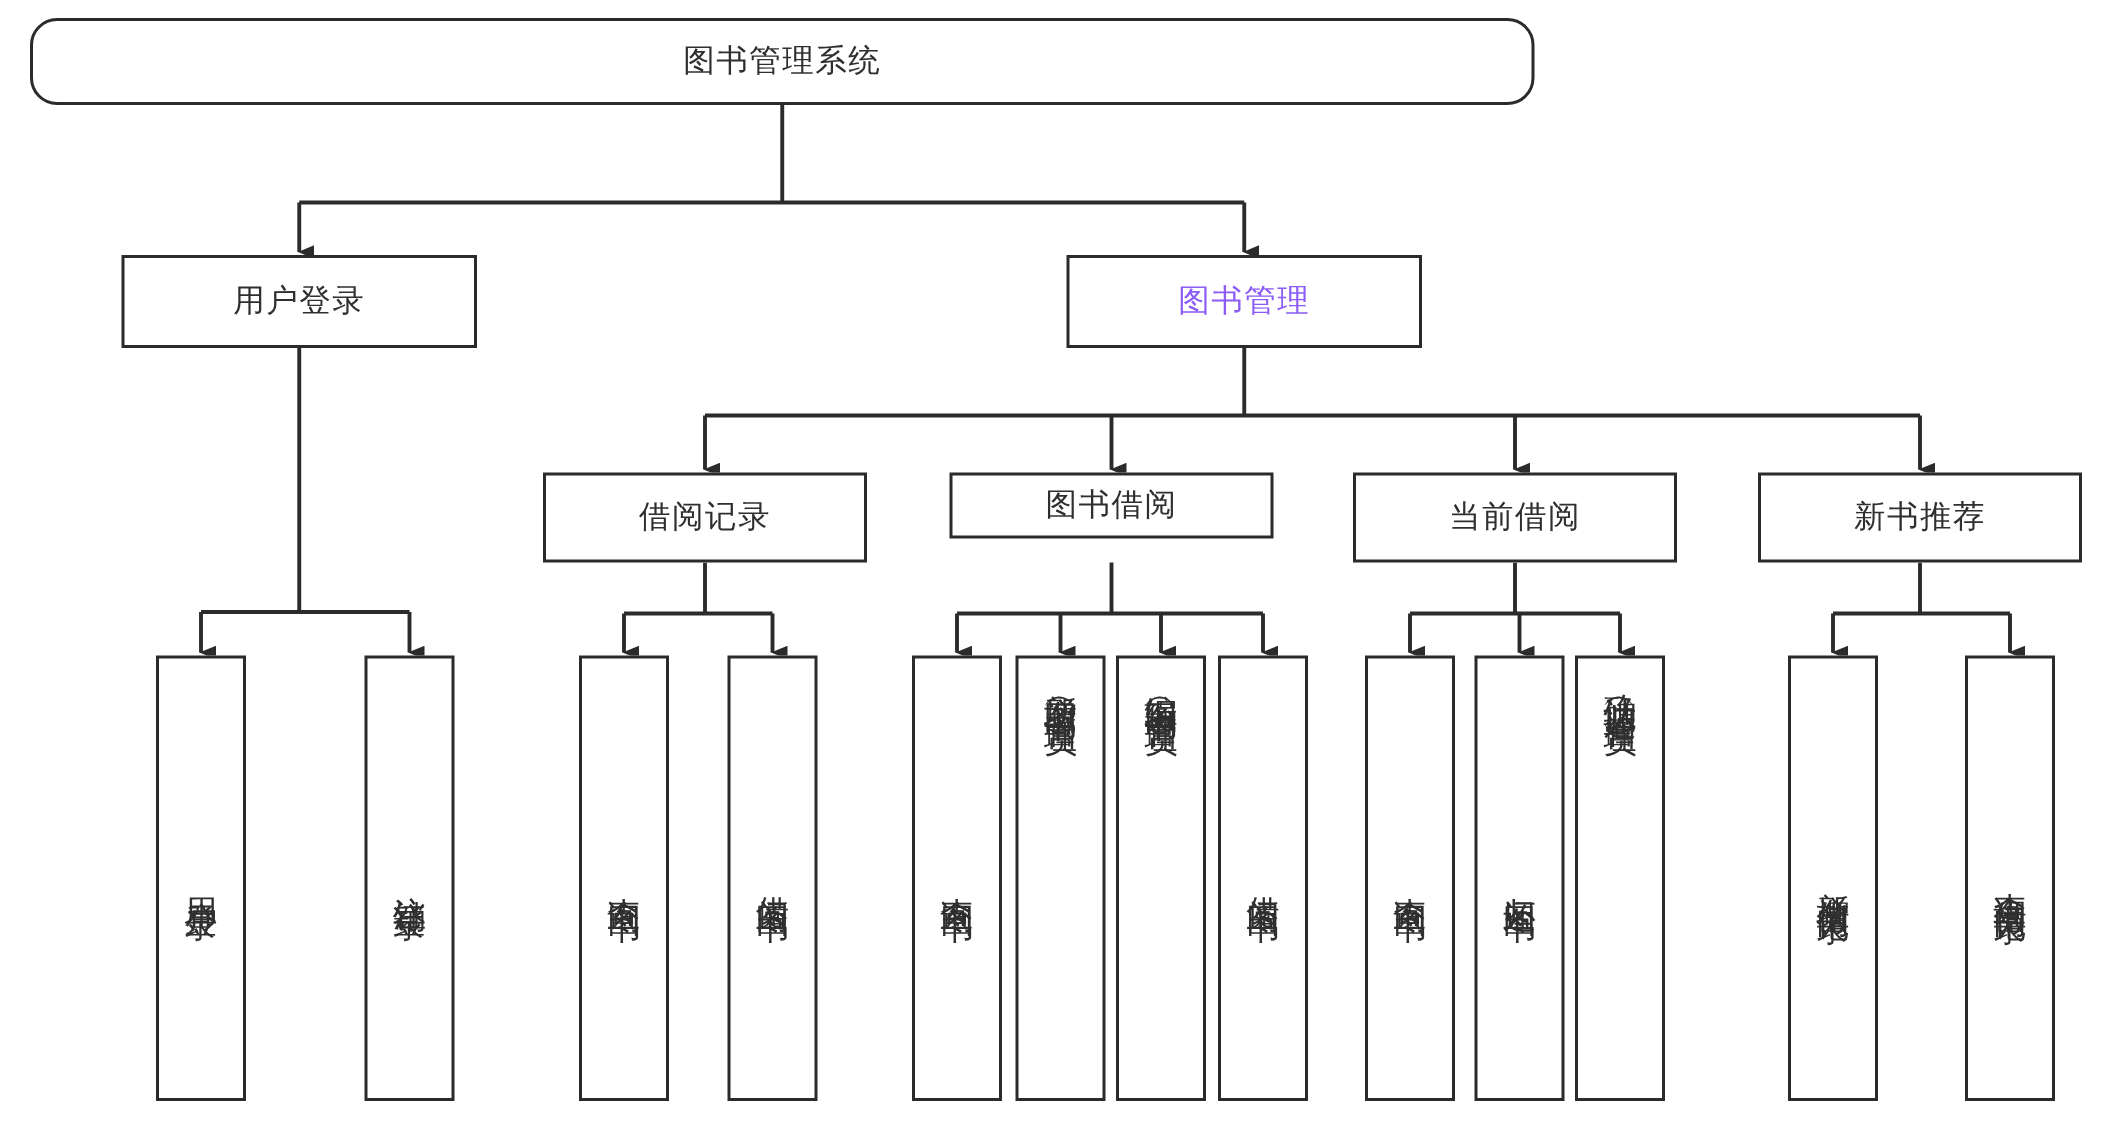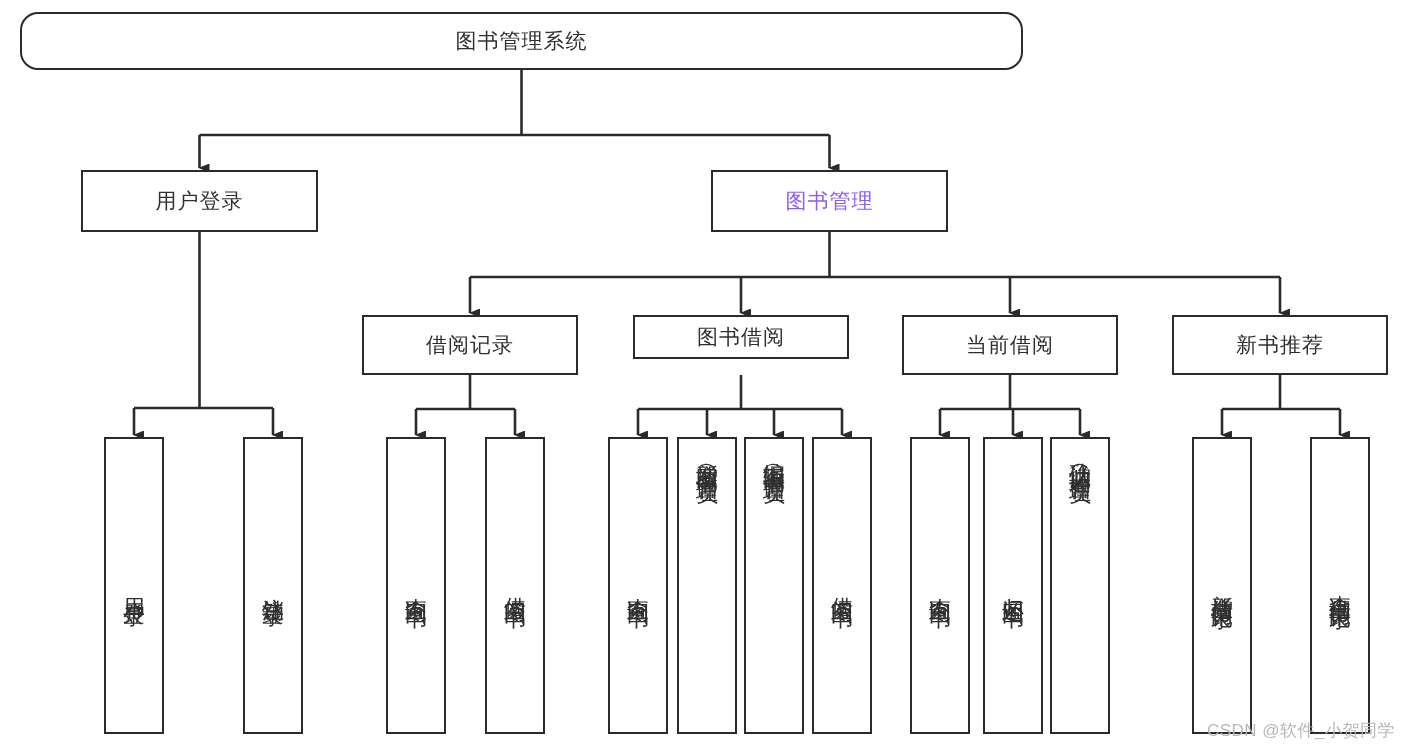--- a/index.html
+++ b/index.html
@@ -178,14 +178,13 @@
         <span class="node-label" style="color: rgb(47, 47, 47);">确认归还（管理员）</span>
       </div>
       <div class="node vertical centered" style="left: 1192px; top: 437px; width: 60px; height: 297px; border-color: rgb(43, 43, 43); background: rgb(255, 255, 255);">
         <span class="node-label" style="color: rgb(47, 47, 47);">新增借阅记录</span>
       </div>
       <div class="node vertical centered" style="left: 1310px; top: 437px; width: 60px; height: 297px; border-color: rgb(43, 43, 43); background: rgb(255, 255, 255);">
         <span class="node-label" style="color: rgb(47, 47, 47);">查询借阅记录</span>
       </div>
     </div>
 
-  <div class="watermark">CSDN @软件_小贺同学</div>
 </div>
 
 </body></html>

